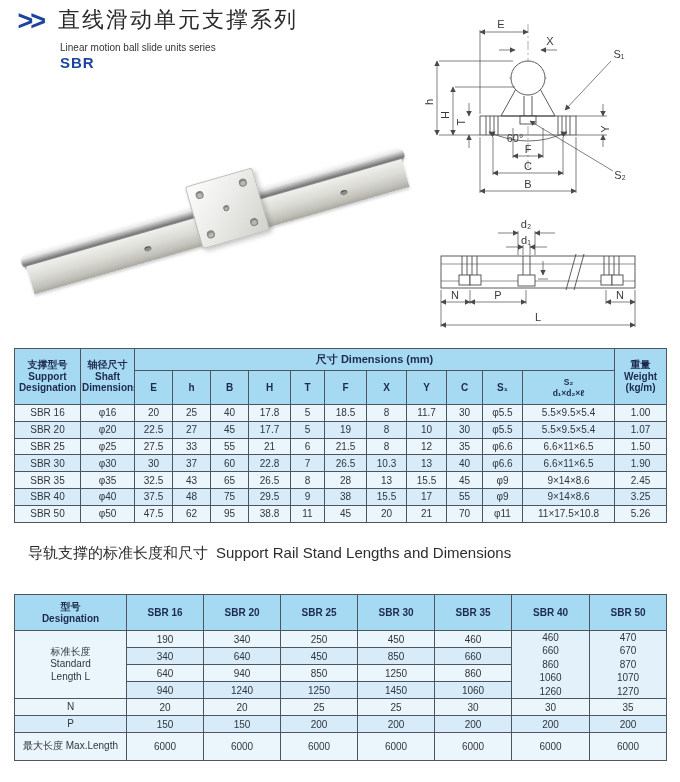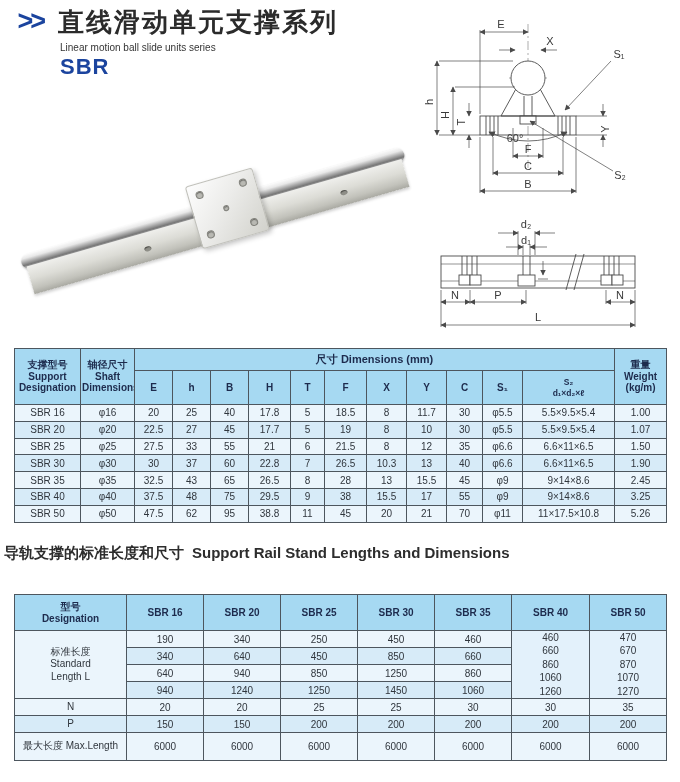--- a/index.html
+++ b/index.html
@@ -2,23 +2,23 @@
 <html><head>
 <meta charset="utf-8">
 <style>
   html,body{margin:0;padding:0;background:#fff;}
   .page{position:relative;width:680px;height:782px;background:#ffffff;overflow:hidden;
         font-family:"Liberation Sans","DejaVu Sans",sans-serif;color:#30363d;}
 
   
   .hdr-chevrons{position:absolute;left:17px;top:6px;font-size:27px;font-weight:900;
                 color:#1b449e;letter-spacing:-3px;font-style:italic;}
-  .hdr-title-zh{position:absolute;left:58px;top:5px;font-size:26px;font-weight:700;color:#2b2b2b;letter-spacing:2px;}
+  .hdr-title-zh{position:absolute;left:58px;top:5px;font-size:22px;font-weight:400;color:#2b2b2b;letter-spacing:2px;}
   .hdr-title-en{position:absolute;left:60px;top:42px;font-size:10px;color:#353535;}
-  .hdr-series{position:absolute;left:60px;top:54px;font-size:22px;font-weight:800;color:#1b449e;letter-spacing:1px;}
+  .hdr-series{position:absolute;left:60px;top:54px;font-size:15px;font-weight:800;color:#1b449e;letter-spacing:1px;}
 
   
   .photo{position:absolute;left:12px;top:92px;width:415px;height:245px;}
   .rail-rot{position:absolute;left:8px;top:108px;width:398px;height:60px;
             transform:rotate(-16deg);transform-origin:50% 50%;}
   .shaft{position:absolute;left:0;top:0;width:398px;height:15px;border-radius:8px;
          background:linear-gradient(#fbfbfb 0%,#e8e8e8 25%,#9d9d9d 55%,#777 70%,#e2e2e2 100%);
          box-shadow:0 1px 2px rgba(0,0,0,.25);}
   .rail-base{position:absolute;left:4px;top:12px;width:390px;height:29px;
          background:linear-gradient(#efefec 0%,#dcdcd6 45%,#c2c2bb 80%,#a9a9a2 100%);
@@ -51,21 +51,21 @@
   .t1 tbody tr:nth-child(even) td{background:#d7ebf8;}
   .t1 .sub{font-size:8.5px;font-weight:600;}
   .t2 thead tr{height:36px;}
   .t2 tbody tr{height:17px;}
   .t2 tbody tr:last-child{height:28px;}
   .t2 tbody tr:nth-child(odd) td{background:#ebf5fc;}
   .t2 tbody tr:nth-child(even) td{background:#d7ebf8;}
   .t2 td.merged{background:#e3f1fb !important;line-height:13.4px;font-size:10px;}
   .t2 td.lab{line-height:1.25;}
 
-  .sec2-title{position:absolute;left:4px;top:544px;font-size:15px;font-weight:700;color:#2d2d2d;}
+  .sec2-title{position:absolute;left:28px;top:544px;font-size:15px;font-weight:400;color:#2d2d2d;}
   .sec2-title .en{margin-left:8px;}
 </style>
 </head>
 <body>
 
 <div class="page">
 
   <div class="hdr-chevrons">&gt;&gt;</div>
   <div class="hdr-title-zh">直线滑动单元支撑系列</div>
   <div class="hdr-title-en">Linear motion ball slide units series</div>

